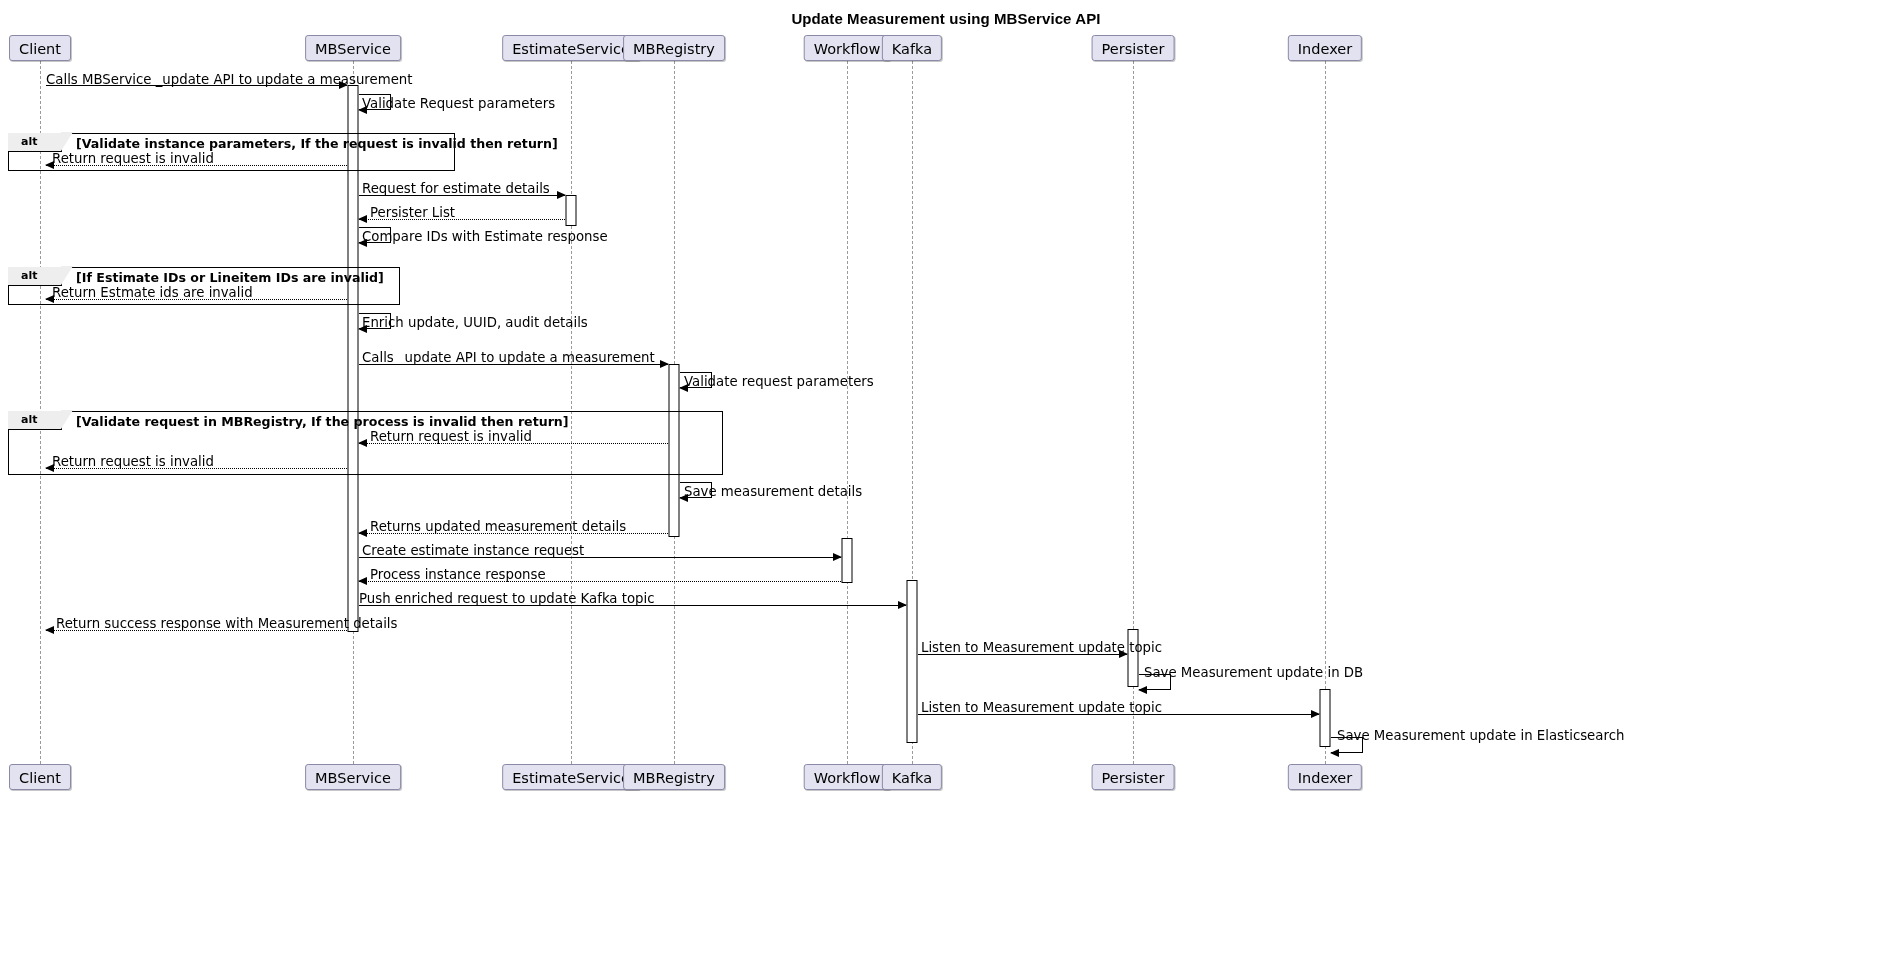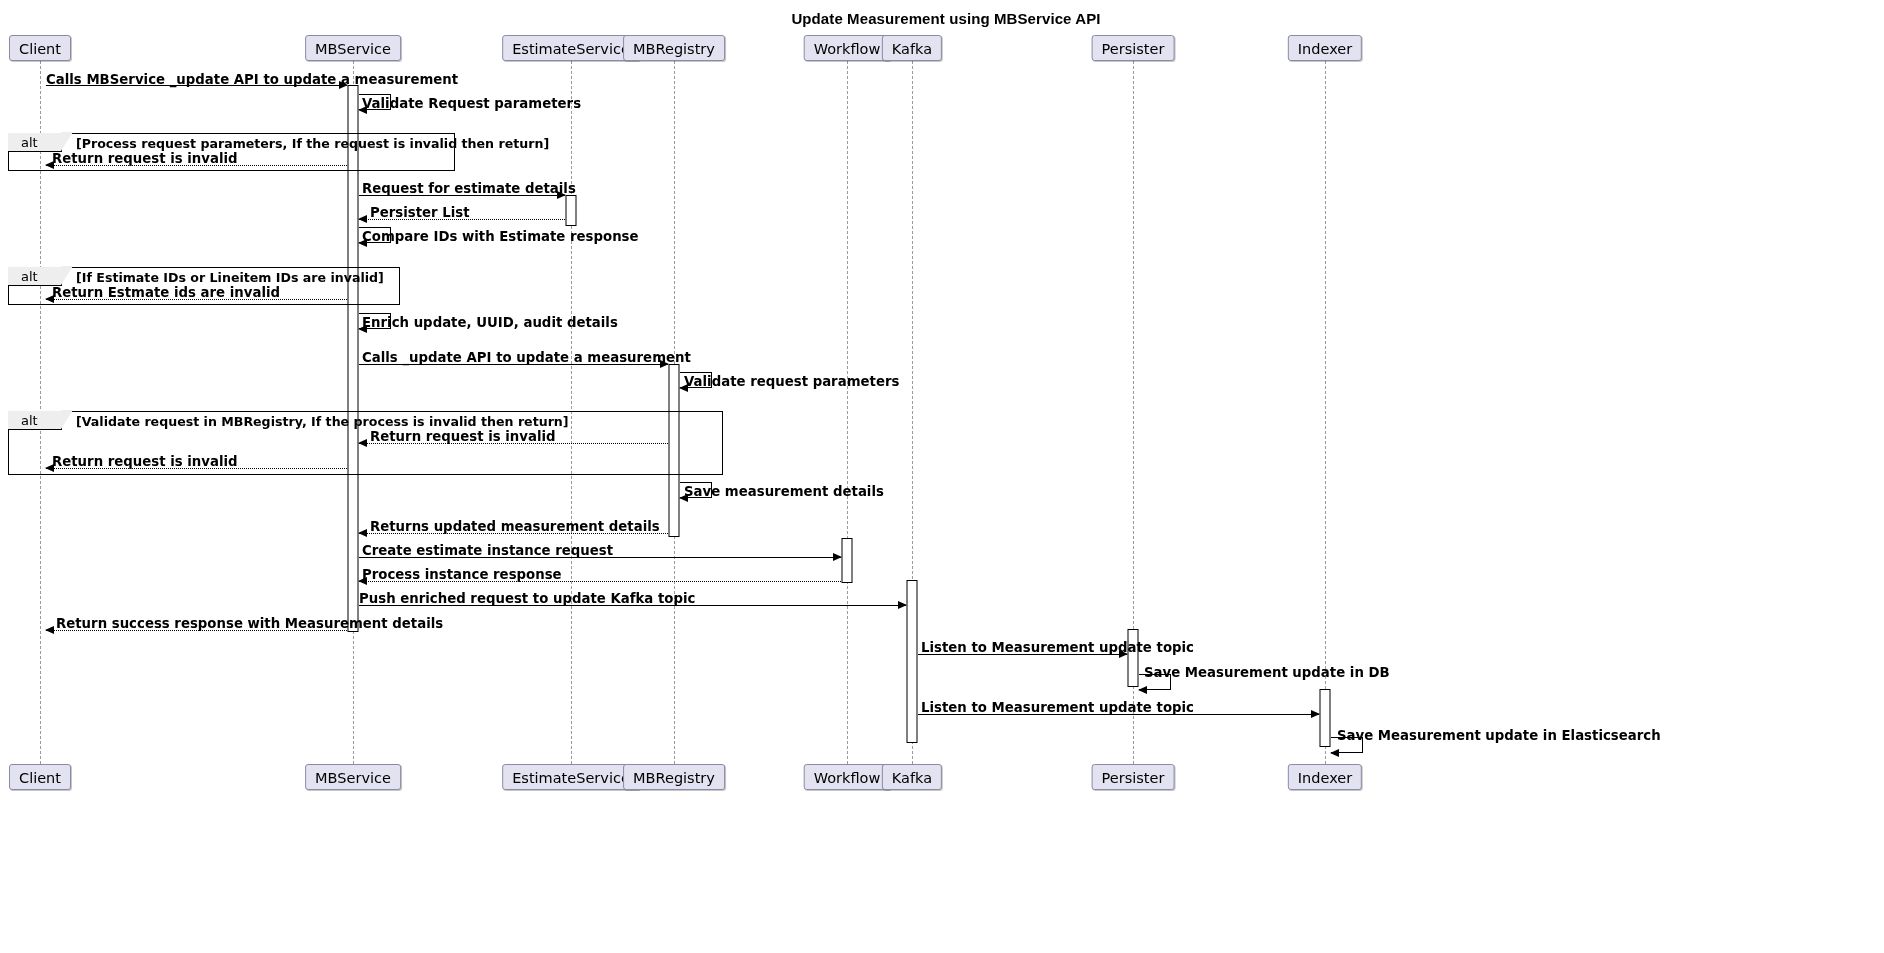--- a/index.html
+++ b/index.html
@@ -83,21 +83,20 @@
     border-top: 4.5px solid transparent;
     border-bottom: 4.5px solid transparent;
     border-right: 9px solid #000000;
   }
   .msg-label {
     position: absolute;
     font-size: 13.3px;
     white-space: nowrap;
     color: #000;
     font-family: "DejaVu Sans", "Liberation Sans", sans-serif;
-    font-weight: bold;
   }
   
   .self-msg {
     position: absolute;
     border: 1px solid #000;
     border-left: none;
     box-sizing: border-box;
     background: transparent;
   }
   
@@ -121,22 +120,22 @@
     content: "";
     position: absolute;
     right: -12px;
     top: -1px;
     width: 0; height: 0;
     border-top: 19px solid #EEEEEE;
     border-right: 12px solid transparent;
   }
   .frag-kw {
     position: absolute;
-    font-size: 13px;
-    font-weight: normal;
+    font-size: 11px;
+    font-weight: bold;
     font-family: "DejaVu Sans", "Liberation Sans", sans-serif;
     color: #000;
   }
   .frag-cond {
     position: absolute;
     font-size: 12.6px;
     font-weight: bold;
     white-space: nowrap;
     font-family: "DejaVu Sans", "Liberation Sans", sans-serif;
     color: #000;
@@ -163,21 +162,21 @@
       <div class="activation" style="left: 674px; top: 364px; width: 11px; height: 173px;"></div>
       <div class="activation" style="left: 847px; top: 538px; width: 11px; height: 45px;"></div>
       <div class="activation" style="left: 912px; top: 580px; width: 11px; height: 163px;"></div>
       <div class="activation" style="left: 1133px; top: 629px; width: 11px; height: 58px;"></div>
       <div class="activation" style="left: 1325px; top: 689px; width: 11px; height: 58px;"></div>
     </div>
   <div id="layer-fragments">
       <div class="frag" style="left: 8px; top: 133px; width: 447px; height: 38px;"></div>
       <div class="frag-tab" style="left: 8px; top: 133px;"></div>
       <div class="frag-kw" style="left: 21px; top: 135px;">alt</div>
-      <div class="frag-cond" style="left: 76px; top: 136px;">[Process request parameters, If the request is invalid then return]</div>
+      <div class="frag-cond" style="left: 76px; top: 136px;">[Validate instance parameters, If the request is invalid then return]</div>
       <div class="frag" style="left: 8px; top: 267px; width: 392px; height: 38px;"></div>
       <div class="frag-tab" style="left: 8px; top: 267px;"></div>
       <div class="frag-kw" style="left: 21px; top: 269px;">alt</div>
       <div class="frag-cond" style="left: 76px; top: 270px;">[If Estimate IDs or Lineitem IDs are invalid]</div>
       <div class="frag" style="left: 8px; top: 411px; width: 715px; height: 64px;"></div>
       <div class="frag-tab" style="left: 8px; top: 411px;"></div>
       <div class="frag-kw" style="left: 21px; top: 413px;">alt</div>
       <div class="frag-cond" style="left: 76px; top: 414px;">[Validate request in MBRegistry, If the process is invalid then return]</div>
     </div>
   <div id="layer-messages">
@@ -221,21 +220,21 @@
       <div class="arrow-head arrow-left" style="left: 679px; top: 493.5px;"></div>
       <div class="msg-label" style="left: 684px; top: 484px;">Save measurement details</div>
       <div class="msg-line dashed" style="left: 359px; top: 533px; width: 309px;"></div>
       <div class="arrow-head arrow-left" style="left: 358px; top: 529px;"></div>
       <div class="msg-label" style="left: 370px; top: 519px;">Returns updated measurement details</div>
       <div class="msg-line" style="left: 359px; top: 557px; width: 482px;"></div>
       <div class="arrow-head arrow-right" style="left: 833px; top: 553px;"></div>
       <div class="msg-label" style="left: 362px; top: 543px;">Create estimate instance request</div>
       <div class="msg-line dashed" style="left: 359px; top: 581px; width: 482px;"></div>
       <div class="arrow-head arrow-left" style="left: 358px; top: 577px;"></div>
-      <div class="msg-label" style="left: 362px; top: 567px;">Process instance response</div>
+      <div class="msg-label" style="left: 370px; top: 567px;">Process instance response</div>
       <div class="msg-line" style="left: 359px; top: 605px; width: 547px;"></div>
       <div class="arrow-head arrow-right" style="left: 898px; top: 601px;"></div>
       <div class="msg-label" style="left: 359px; top: 591px;">Push enriched request to update Kafka topic</div>
       <div class="msg-line dashed" style="left: 46px; top: 630px; width: 301px;"></div>
       <div class="arrow-head arrow-left" style="left: 45px; top: 626px;"></div>
       <div class="msg-label" style="left: 56px; top: 616px;">Return success response with Measurement details</div>
       <div class="msg-line" style="left: 918px; top: 654px; width: 209px;"></div>
       <div class="arrow-head arrow-right" style="left: 1119px; top: 650px;"></div>
       <div class="msg-label" style="left: 921px; top: 640px;">Listen to Measurement update topic</div>
       <div class="self-msg" style="left: 1139px; top: 674px; width: 32px; height: 16px;"></div>

